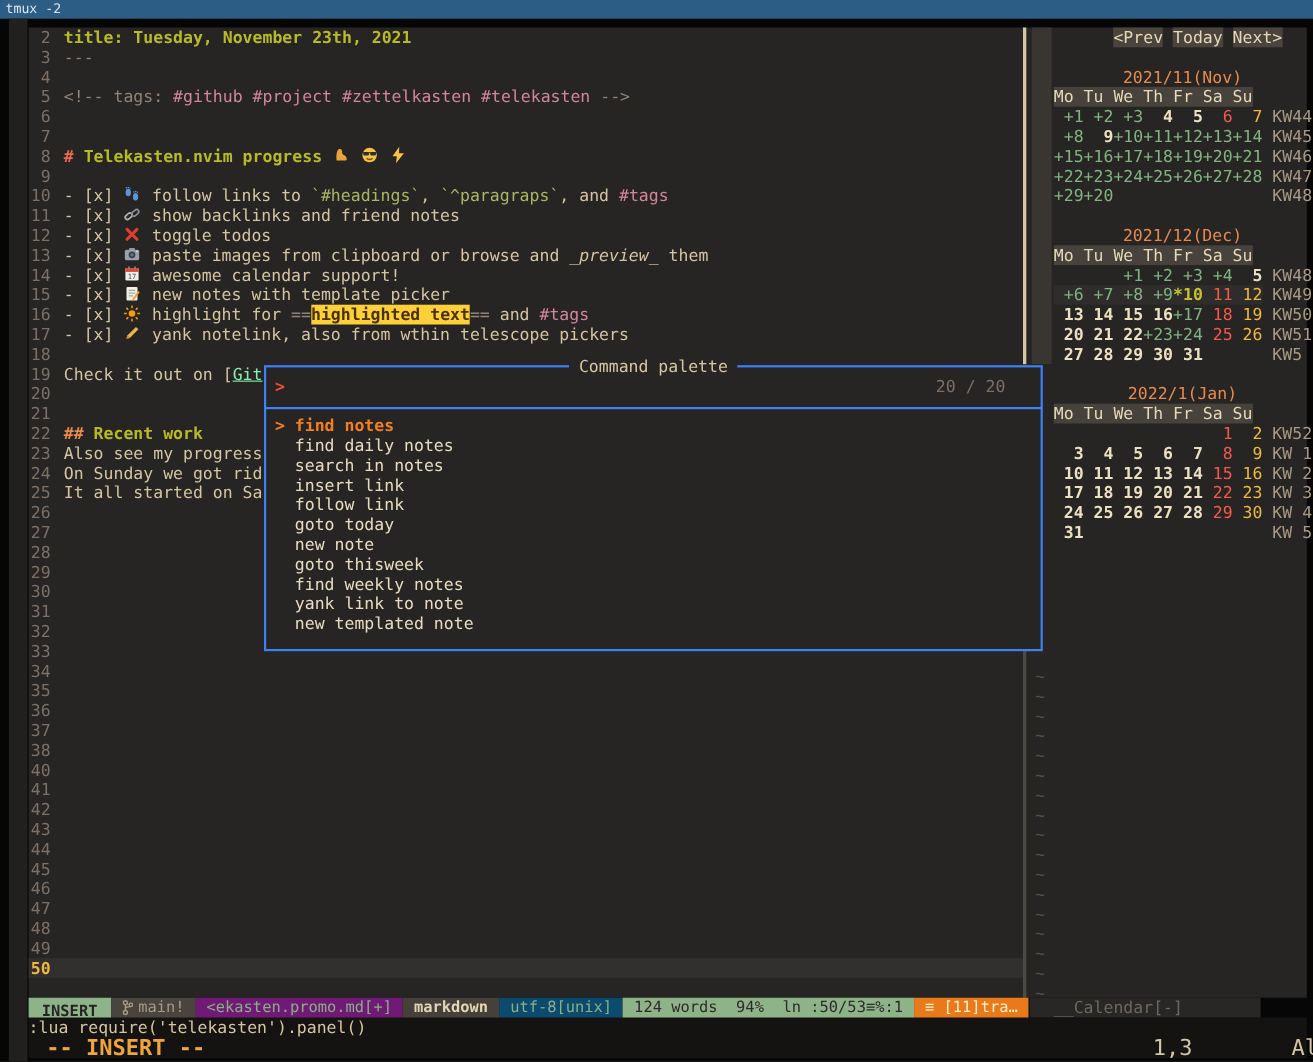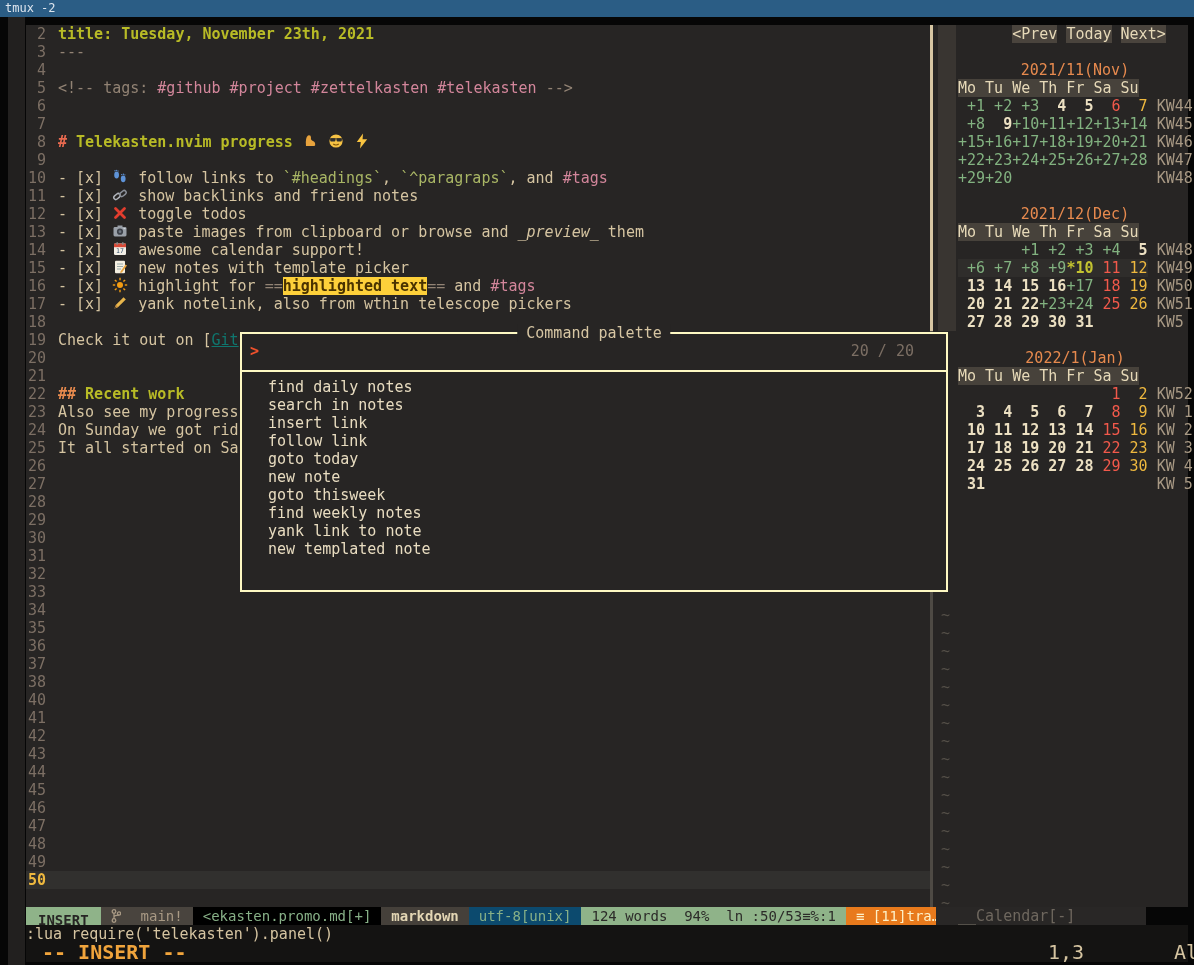--- a/index.html
+++ b/index.html
@@ -25,21 +25,21 @@
   
   .c-fg{color:#d5c4a1}
   .c-wht{color:#ece0c2;font-weight:bold}
   .c-gray{color:#928374}
   .c-green{color:#b8bb26;font-weight:bold}
   .c-h1{color:#e96a50;font-weight:bold}
   .c-h2{color:#e78a4e;font-weight:bold}
   .c-pink{color:#d3869b}
   .c-code{color:#a9b665}
   .c-em{color:#d5c4a1;font-style:italic}
-  .c-link{color:#0f766e;text-decoration:underline}
+  .c-link{color:#86efac;text-decoration:underline}
   .c-hl{background:#fdd03a;color:#4a3300;font-weight:bold}
   .c-red{color:#f2594b}
   .c-yel{color:#eeb83e}
   .c-teal{color:#82b280}
   .c-today{color:#c3c330;font-weight:bold}
   .c-kw{color:#a89984}
   
   #sep-top{position:absolute;left:930px;top:25px;width:3px;height:306px;background:#d7c6a3}
   #sep-bottom{position:absolute;left:930px;top:331px;width:3px;height:576px;background:#4e4a44}
   #right-strip{position:absolute;left:938px;top:25px;width:18px;height:306px;background:#393531}
@@ -47,38 +47,38 @@
   #calendar{position:absolute;left:936px;top:25px;width:252px;height:882px;font-size:15px}
   .cal-row{height:18px;line-height:18px;white-space:pre;padding-left:22px}
   .cal-title{color:#e78a4e;width:234px;box-sizing:content-box;text-align:center}
   .cal-header-bg{background:#47423b;color:#e6d9b8}
   .cal-nav-btn{background:#4a443d;color:#e6d9b8}
   .cal-week-hl{background:#2f2d2b}
   #cal-tildes{position:absolute;left:941px;top:606px;width:40px}
   .cal-tilde{height:18px;line-height:18px;color:#544f48;font-size:15px}
   
   #palette{position:absolute;left:240px;top:332px;width:712px;height:260px;font-size:15px}
-  #palette .box{position:absolute;left:0;width:708px;border:2px solid #fef9c3;background:#272524;box-sizing:border-box}
+  #palette .box{position:absolute;left:0;width:708px;border:2px solid #3b82f6;background:#272524;box-sizing:border-box}
   #p-prompt-box{top:0;height:40px}
   #p-results-box{top:38px;height:222px}
   #p-title{position:absolute;top:-10px;left:50%;transform:translateX(-50%);background:#272524;
     padding:0 9px;color:#d7c6a3;line-height:18px;white-space:pre}
   #p-prompt-row{position:absolute;left:8px;top:8px;color:#ef512c;font-weight:bold}
   #p-counter{position:absolute;right:32px;top:8px;color:#7c6f64}
   .p-item{height:18px;line-height:18px;white-space:pre;padding-left:8px;color:#e8dcc0}
   .p-item .caret{display:inline-block;width:18px;color:#f57e1e;font-weight:bold}
   .p-item.selected{color:#f57e1e;font-weight:bold}
   #p-items{padding-top:6px}
   
   #statusbar{position:absolute;left:26px;top:907px;width:904px;height:18px;display:flex;
     background:#1d1b1a;font-size:14px;line-height:18px;white-space:pre}
   .sb{padding:0 10px}
   .sb-mode{background:#8fb389;color:#272524;font-weight:bold;padding:4px 12px}
-  .sb-branch{background:#49443e;color:#a89984;display:flex;align-items:center;gap:20px}
-  .sb-file{background:#000000;color:#87b087}
+  .sb-branch{background:#49443e;color:#a89984;display:flex;align-items:center;gap:5px}
+  .sb-file{background:#701a75;color:#87b087}
   .sb-fill{flex:1}
   .sb-ft{background:#45403a;color:#e3d6b4;font-weight:bold}
   .sb-enc{background:#0c4a6e;color:#87b087}
   .sb-stats{background:#8fb389;color:#2c2b29}
   .sb-tab{background:#e87a1c;color:#fdf0c7}
   #cal-statusline{position:absolute;left:936px;top:907px;width:210px;height:18px;background:#292726;
     color:#6e675e;font-size:15px;line-height:18px;padding-left:22px;box-sizing:border-box;white-space:pre}
   
   #cmdline{position:absolute;left:26px;top:925px;width:1162px;height:18px;color:#d5c4a1;
     font-size:15px;line-height:18px;white-space:pre}
@@ -257,20 +257,21 @@
   </div>
 
 <div id="palette">
   <div class="box" id="p-prompt-box">
     <span id="p-title">Command palette</span>
     <span id="p-prompt-row">&gt;</span>
     <span id="p-counter">20 / 20</span>
   </div>
   <div class="box" id="p-results-box">
     <div id="p-items">
+        <div class="p-item selected"><span class="caret">&gt;</span><span>find notes</span></div>
         <div class="p-item"><span class="caret"> </span><span>find daily notes</span></div>
         <div class="p-item"><span class="caret"> </span><span>search in notes</span></div>
         <div class="p-item"><span class="caret"> </span><span>insert link</span></div>
         <div class="p-item"><span class="caret"> </span><span>follow link</span></div>
         <div class="p-item"><span class="caret"> </span><span>goto today</span></div>
         <div class="p-item"><span class="caret"> </span><span>new note</span></div>
         <div class="p-item"><span class="caret"> </span><span>goto thisweek</span></div>
         <div class="p-item"><span class="caret"> </span><span>find weekly notes</span></div>
         <div class="p-item"><span class="caret"> </span><span>yank link to note</span></div>
         <div class="p-item"><span class="caret"> </span><span>new templated note</span></div>

